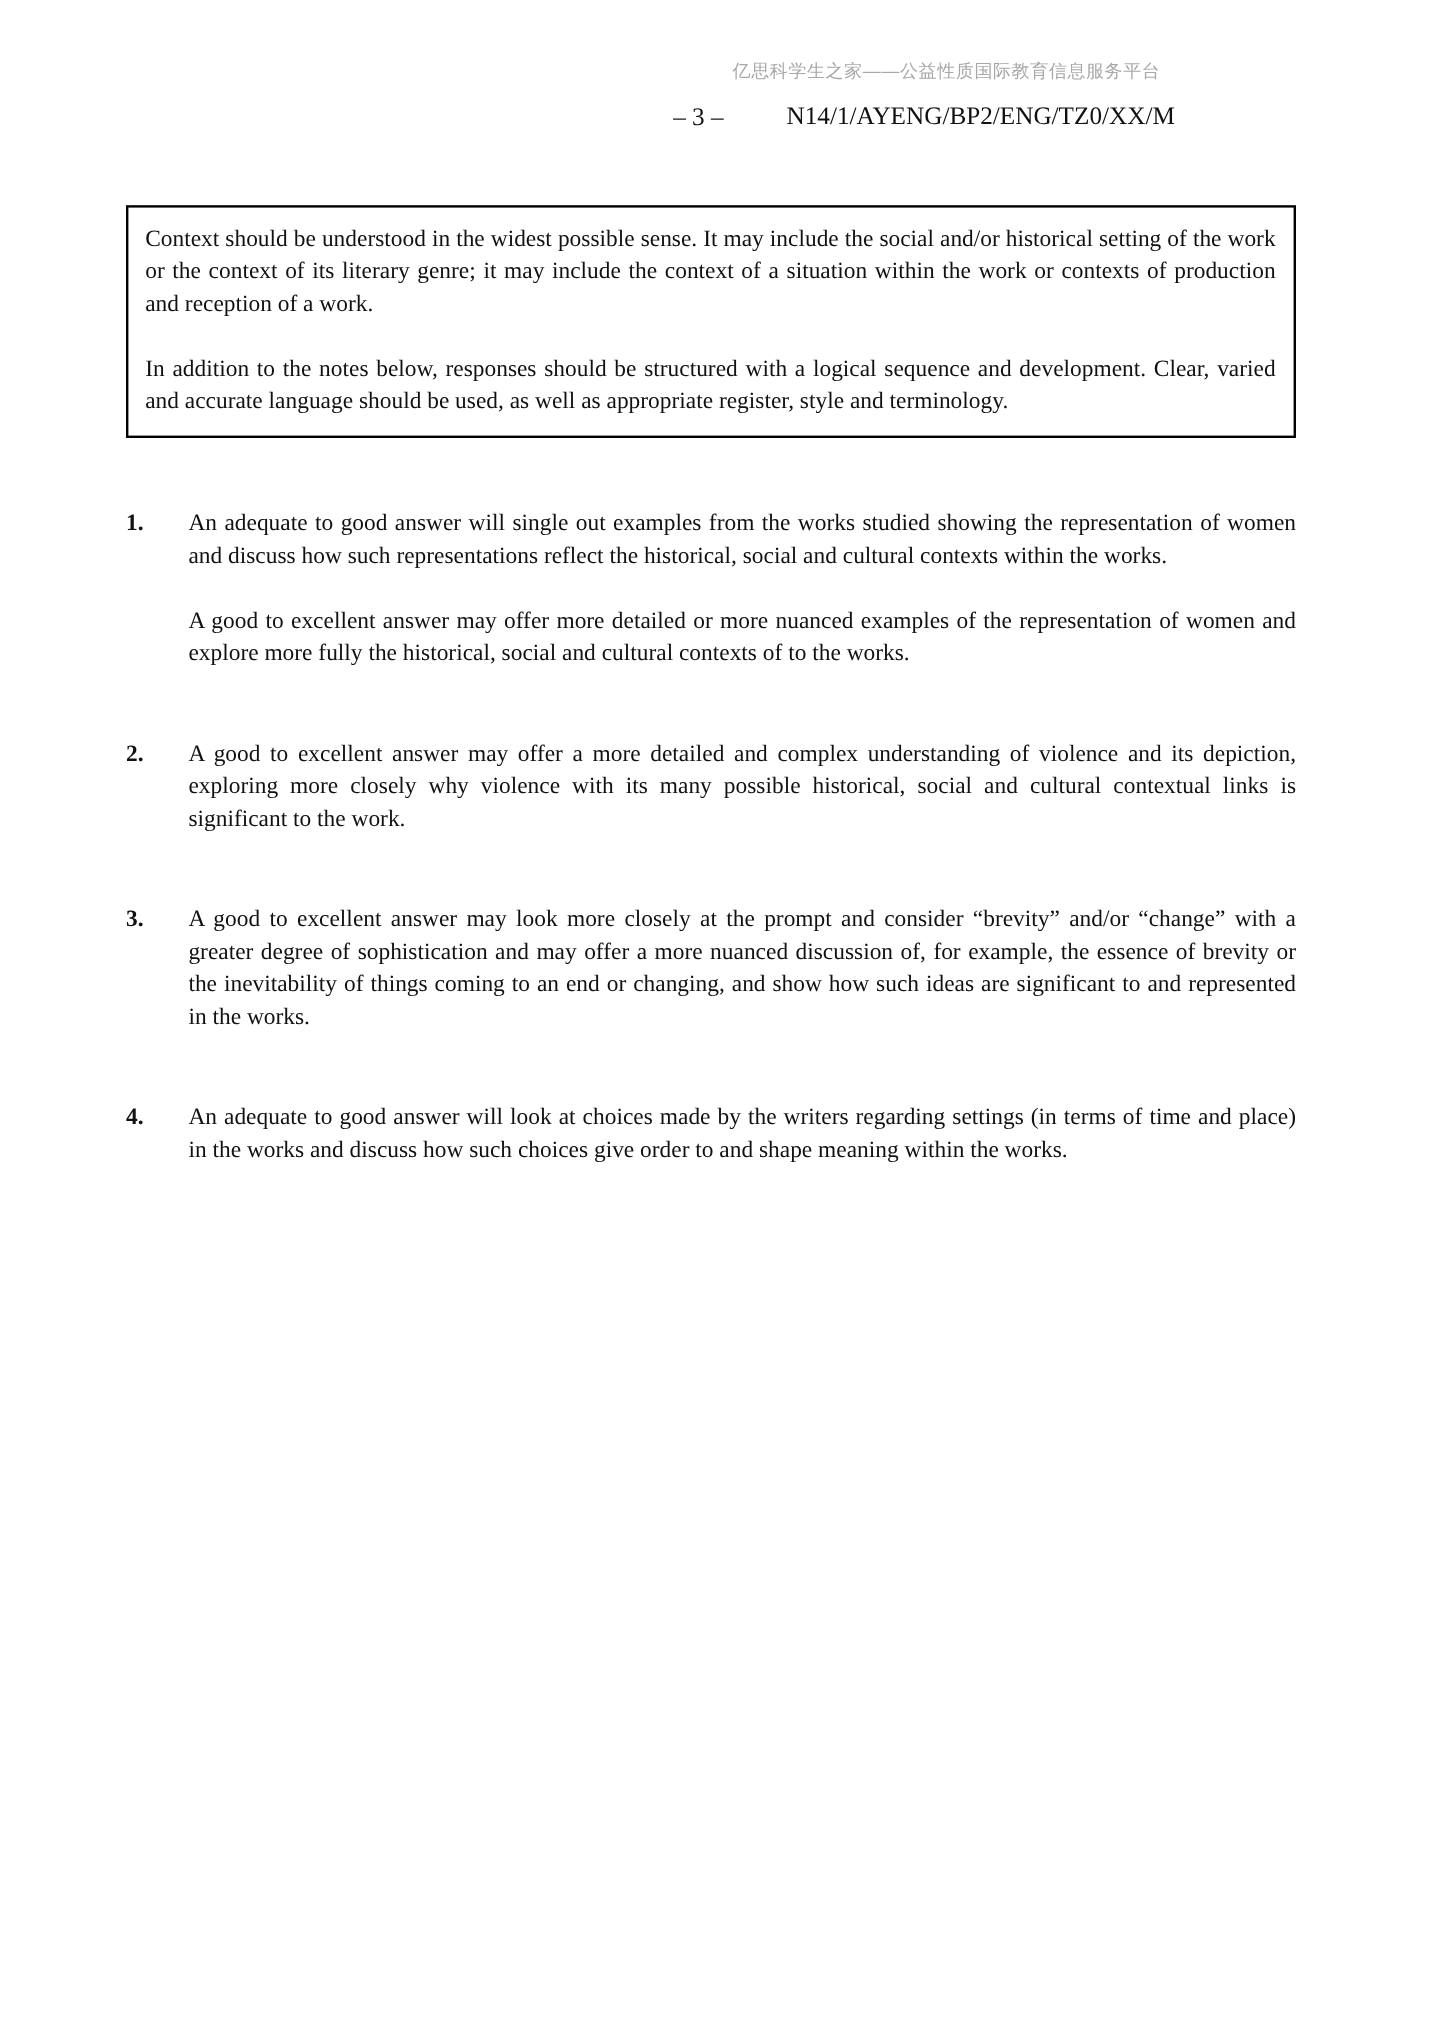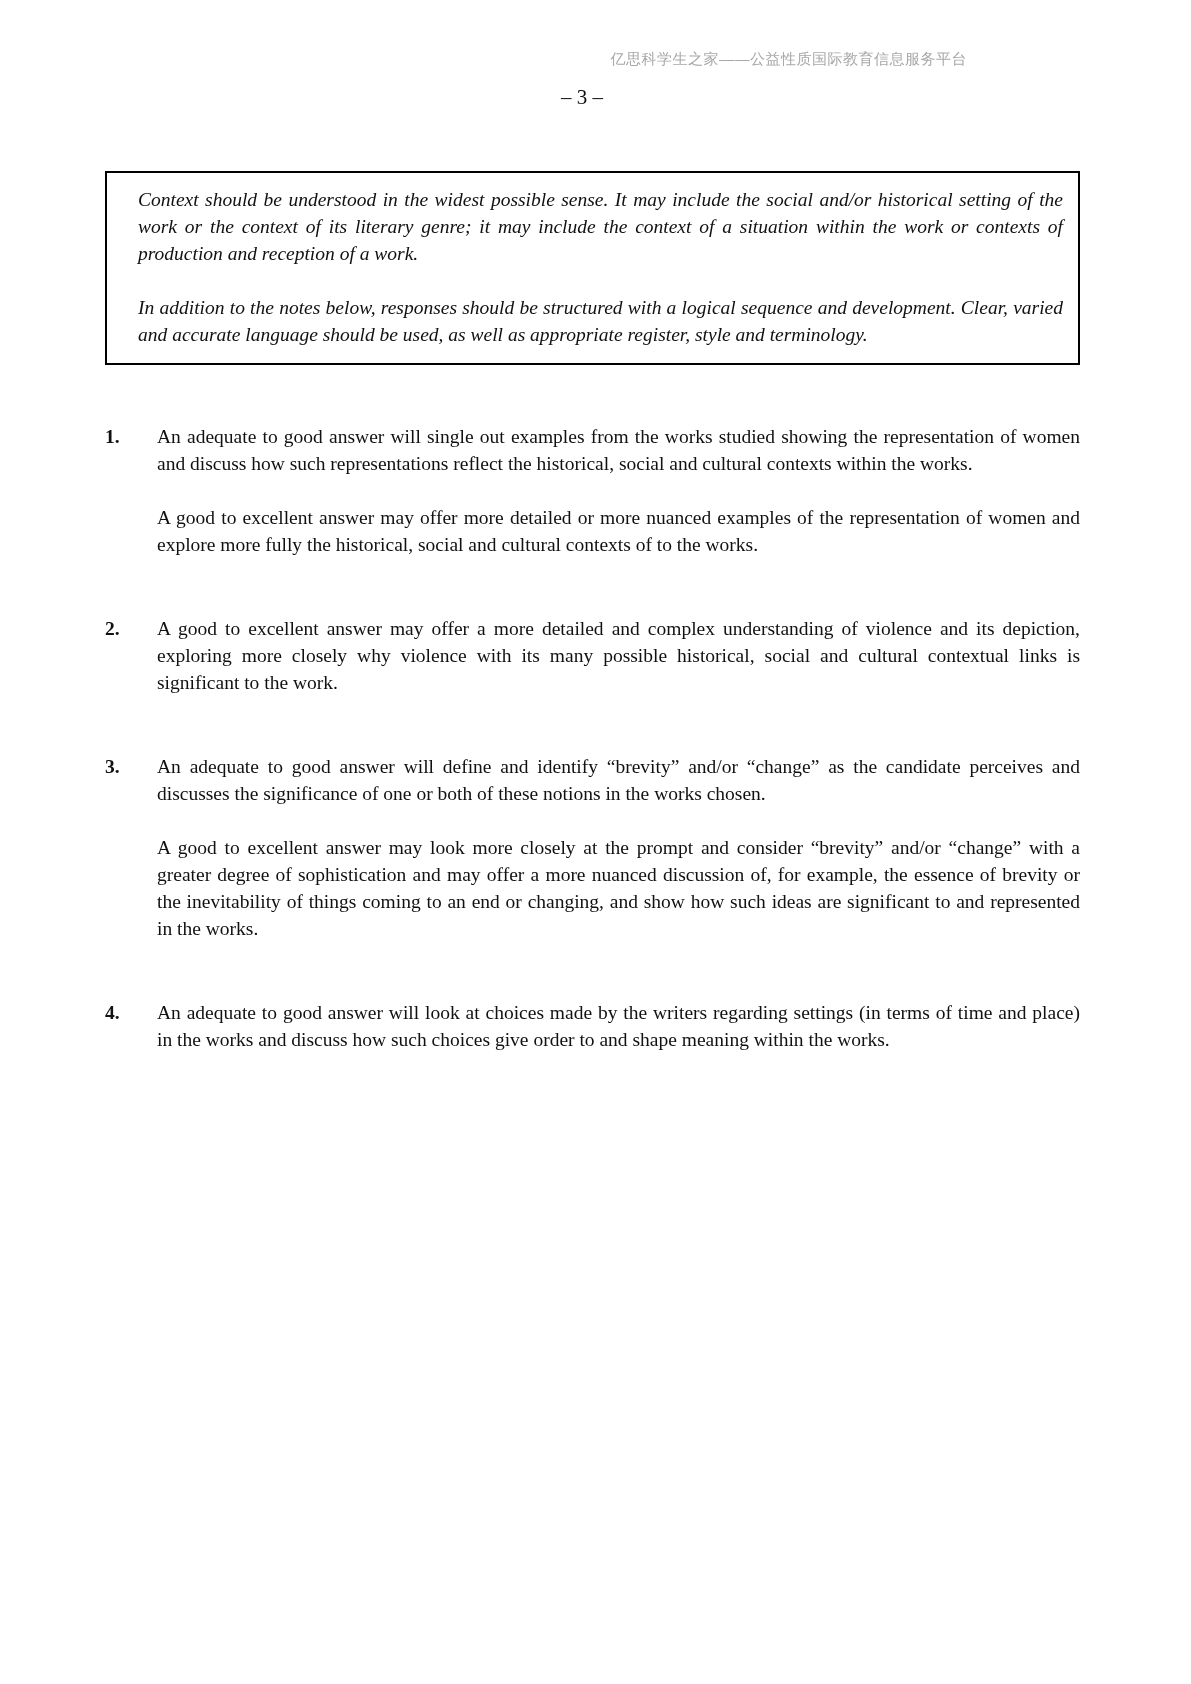--- a/index.html
+++ b/index.html
@@ -46,22 +46,21 @@
     width: 975px;
     font-family: "Liberation Serif", "DejaVu Serif", serif;
     font-size: 19.5px;
     line-height: 27px;
     color: #111111;
   }
   .content p { margin: 0; }
   .notice-box {
     box-sizing: border-box;
     border: 2px solid #000000;
-    padding: 13px 15px 15px 31px;
-    font-style: italic;
+    padding: 13px 15px 15px 14px;
   }
   .box-para { text-align: justify; }
   .box-para + .box-para { margin-top: 27px; }
   .item {
     display: flex;
     margin-top: 57px;
   }
   .notice-box + .item { margin-top: 58px; }
   .item-num {
     flex: none;
@@ -84,20 +83,21 @@
 </style>
 </head>
 <body>
 
 <div class="page">
 
   <div class="wm-top">亿思科学生之家——公益性质国际教育信息服务平台</div>
 
   <div class="page-num">– 3 –</div>
 
+  <div class="doc-code">N14/1/AYENG/BP2/ENG/TZ0/XX/M</div>
 
   <div class="content">
 
     <div class="notice-box">
       <p class="box-para">Context should be understood in the widest possible sense.  It may include the social and/or historical setting of the work or the context of its literary genre; it may include the context of a situation within the work or contexts of production and reception of a work.</p>
       <p class="box-para">In addition to the notes below, responses should be structured with a logical sequence and development.  Clear, varied and accurate language should be used, as well as appropriate register, style and terminology.</p>
     </div>
 
     <div class="item">
       <div class="item-num">1.</div>
@@ -110,21 +110,20 @@
     <div class="item">
       <div class="item-num">2.</div>
       <div class="item-body">
         <p class="item-para">A good to excellent answer may offer a more detailed and complex understanding of violence and its depiction, exploring more closely why violence with its many possible historical, social and cultural contextual links is significant to the work.</p>
       </div>
     </div>
 
     <div class="item">
       <div class="item-num">3.</div>
       <div class="item-body">
-        <p class="item-para">An adequate to good answer will define and identify “brevity” and/or “change” as the candidate perceives and discusses the significance of one or both of these notions in the works chosen.</p>
         <p class="item-para">A good to excellent answer may look more closely at the prompt and consider “brevity” and/or “change” with a greater degree of sophistication and may offer a more nuanced discussion of, for example, the essence of brevity or the inevitability of things coming to an end or changing, and show how such ideas are significant to and represented in the works.</p>
       </div>
     </div>
 
     <div class="item">
       <div class="item-num">4.</div>
       <div class="item-body">
         <p class="item-para">An adequate to good answer will look at choices made by the writers regarding settings (in terms of time and place) in the works and discuss how such choices give order to and shape meaning within the works.</p>
       </div>
     </div>

